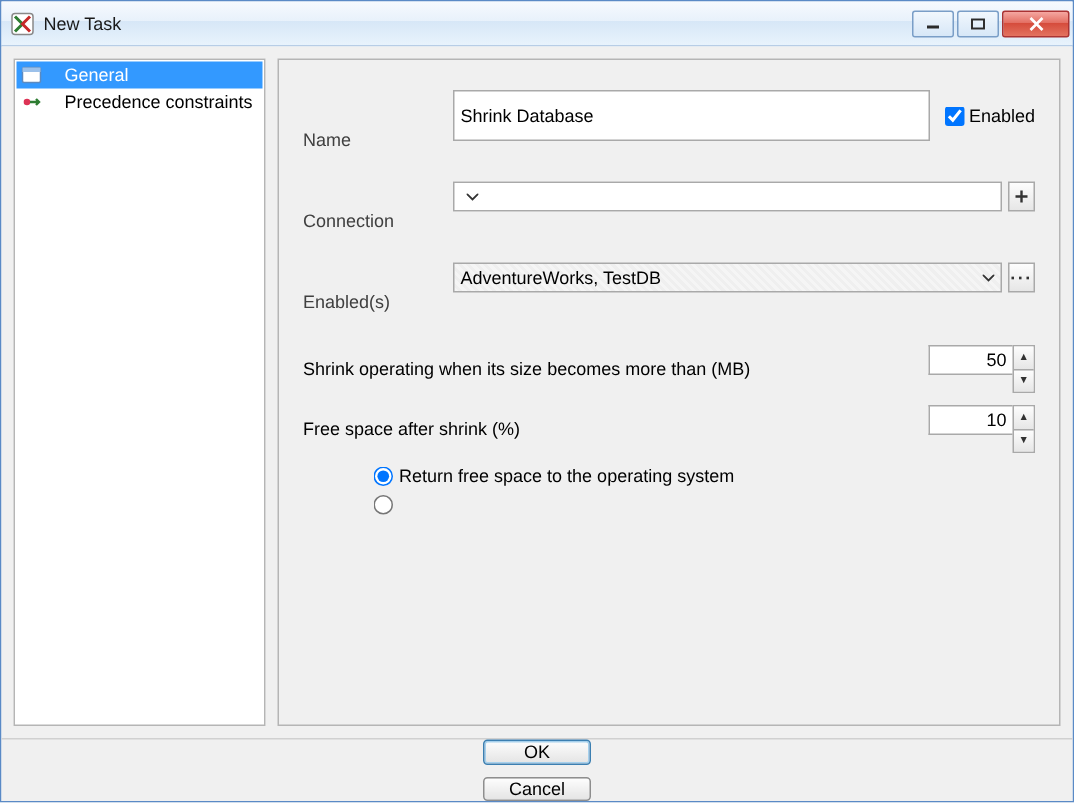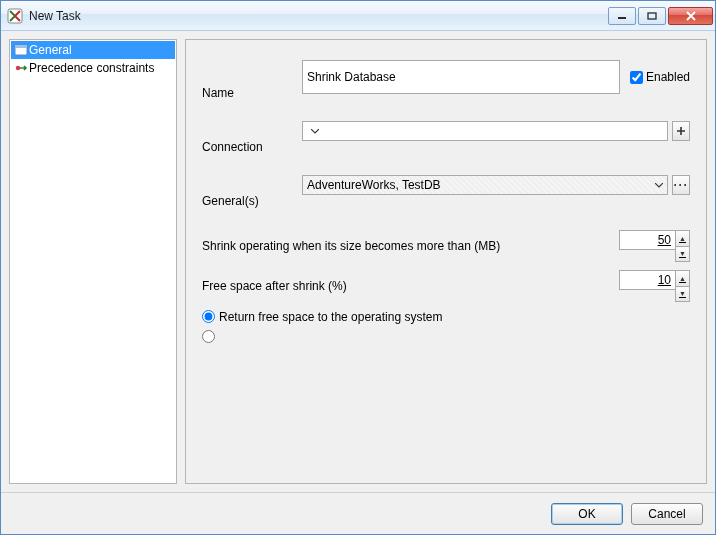--- a/index.html
+++ b/index.html
@@ -70,21 +70,21 @@
   .sidebar {
     width: 168px;
     border: 1px solid #b5b5b5;
     background: #fff;
     padding: 1px;
     overflow: auto;
   }
   .sidebar-item {
     display: flex;
     align-items: center;
-    gap: 0;
+    gap: 14px;
     height: 18px;
     padding: 0 2px;
     white-space: nowrap;
     color: #000;
     cursor: default;
   }
   .sidebar-item.selected {
     background: #3399ff;
     color: #fff;
   }
@@ -105,21 +105,21 @@
     overflow: hidden;
   }
 
   .form-row {
     display: flex;
     align-items: center;
     margin-bottom: 8px;
   }
   .form-label {
     width: 100px;
-    color: #000000;
+    color: #404040;
     margin-top: 32px;
   }
   .text-input {
     height: 20px;
     border: 1px solid #a9a9a9;
     background: #fff;
     padding: 16px 4px;
     font: inherit;
   }
   .name-input { flex: 1; }
@@ -169,21 +169,20 @@
 
   .spin-row {
     display: flex;
     align-items: center;
     margin-bottom: 8px;
   }
   .spin-row .spin-label { flex: 1; color:#000; }
   .spinbox {
     display: flex;
     height: 32px;
-    text-decoration: underline;
   }
   .spinbox input {
     width: 56px;
     height: 20px;
     border: 1px solid #a9a9a9;
     border-right: none;
     text-align: right;
     padding: 0 4px;
     font: inherit;
   }
@@ -196,37 +195,39 @@
   .spinbox .spinner .sp {
     flex:1;
     background: linear-gradient(to bottom,#fdfdfd,#e6e6e6);
     display:flex; align-items:center; justify-content:center;
     font-size:7px; color:#333; line-height:1;
   }
   .spinbox .spinner .sp + .sp { border-top:1px solid #a9a9a9;}
 
   .radio-row {
     display: flex;
-    align-items: flex-start;
+    align-items: flex-end;
     gap: 4px;
     margin-bottom: 6px;
     color: #000;
+    margin-left: 47px;
   }
   .radio-row input { margin:0; }
 
   
   .footer {
     height: 42px;
     border-top: 1px solid #d0d0d0;
     background: #f0f0f0;
     display: flex;
     align-items: center;
     justify-content: flex-end;
     padding: 0 12px;
     gap: 8px;
+    flex-direction: column;
   }
   .btn {
     min-width: 72px;
     height: 22px;
     border: 1px solid #8e8e8e;
     background: linear-gradient(to bottom,#fdfdfd,#e4e4e4);
     border-radius: 3px;
     font: inherit;
     padding: 0 14px;
     cursor: default;
@@ -312,21 +313,21 @@
           </span>
         </div>
         <span class="side-btn">
           <svg width="10" height="10">
               <path d="M5 1 V9 M1 5 H9" stroke="#333" stroke-width="1.6"></path>
             </svg>
         </span>
       </div>
 
       <div class="form-row">
-        <span class="form-label">General(s)</span>
+        <span class="form-label">Enabled(s)</span>
         <div class="combo etched">
           <span class="combo-text">AdventureWorks, TestDB</span>
           <span class="combo-btn">
             <svg width="8" height="5">
                 <path d="M0 0 L4 4 L8 0" fill="none" stroke="#333" stroke-width="1.2"></path>
               </svg>
           </span>
         </div>
         <span class="side-btn" style="font-weight:bold; letter-spacing:1px;">···</span>
       </div>

